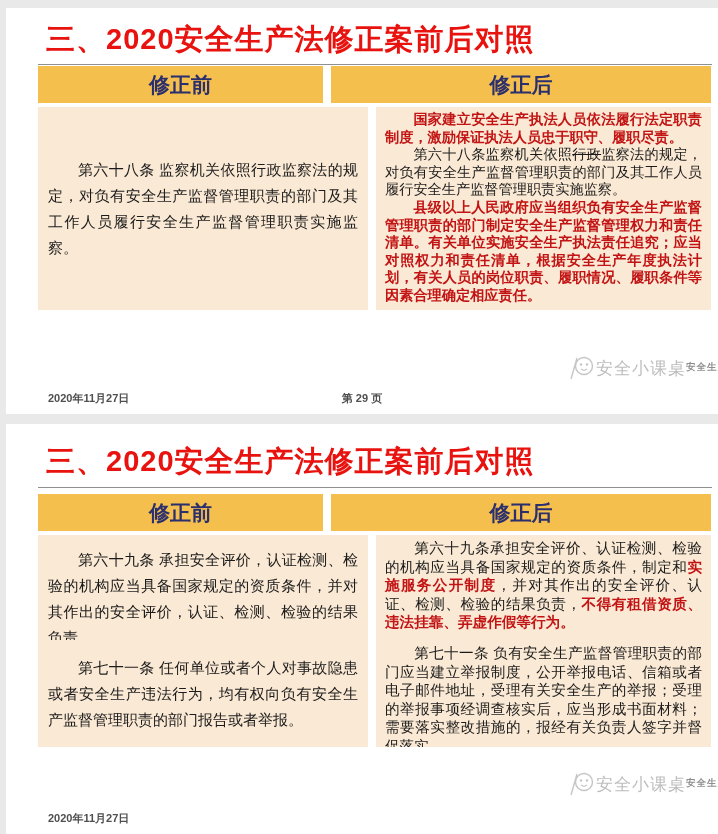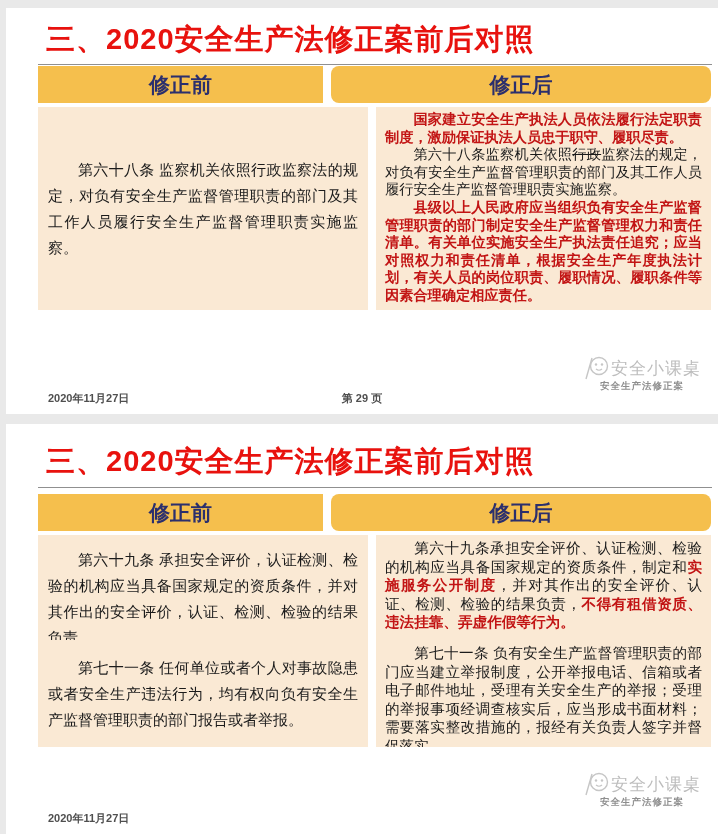--- a/index.html
+++ b/index.html
@@ -29,40 +29,40 @@
 
   .tband{position:absolute;left:32px;width:673px;display:flex;}
   #slide1 .thead{top:58px;height:37px;}
   #slide1 .row1{top:99px;height:203px;}
   #slide2 .thead{top:70px;height:37px;}
   #slide2 .row1{top:111px;height:128px;}
   #slide2 .row2{top:216px;height:107px;}
 
   .th{width:286px;background:var(--header-gold);color:var(--header-navy);
     font-size:21px;font-weight:bold;display:flex;align-items:center;justify-content:center;}
-  .th.right{width:381px;border-radius:8px;}
+  .th.right{width:381px;}
   .colgap{width:8px;flex:none;}
 
   .td{background:var(--cell-cream);color:var(--text-ink);text-align:justify;overflow:hidden;}
   .td.before{width:330px;font-size:15px;line-height:26px;
     display:flex;flex-direction:column;justify-content:center;padding:4px 10px;}
   .td.after{width:335px;font-size:14.2px;line-height:17.6px;padding:4px 9px 0;}
   #slide2 .td.after{font-size:14.6px;line-height:18.6px;}
 
   .para{text-indent:2em;margin:0;}
   .seg-red{color:var(--highlight-red);font-weight:bold;}
   .seg-strike{text-decoration:line-through;}
 
   .footer-date{position:absolute;left:42px;bottom:8px;font-size:11px;
     color:var(--footer-ink);font-weight:600;}
   .footer-page{position:absolute;left:0;width:100%;text-align:center;bottom:8px;
     font-size:11px;color:var(--footer-ink);font-weight:600;}
 
   .watermark{position:absolute;right:2px;top:346px;width:148px;
-    display:flex;flex-direction:column;align-items:center;text-align:right;}
+    display:flex;flex-direction:row;align-items:center;text-align:right;}
   .wm-line{display:flex;align-items:center;gap:2px;}
   .wm-icon{width:26px;height:28px;flex:none;}
   .wm-brand{font-size:17px;color:var(--watermark-light);letter-spacing:1px;white-space:nowrap;}
   .wm-sub{font-size:9.5px;font-weight:bold;color:var(--watermark-dark);
     letter-spacing:1px;margin-top:-2px;white-space:nowrap;}
 </style>
 </head>
 <body>
 
 <section class="slide" id="slide1">

